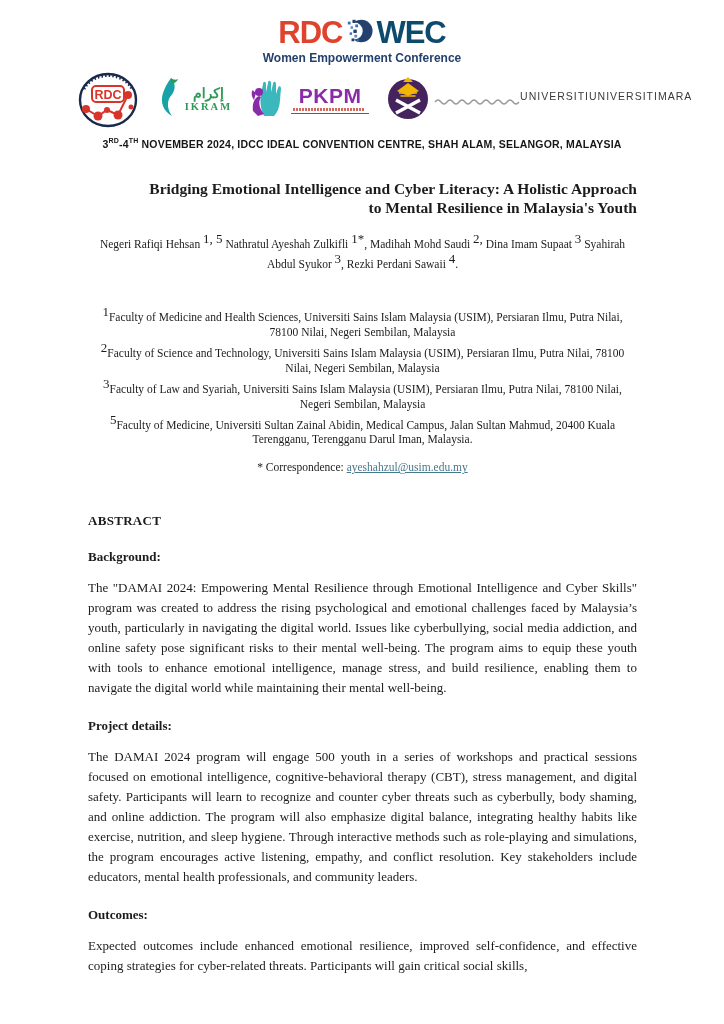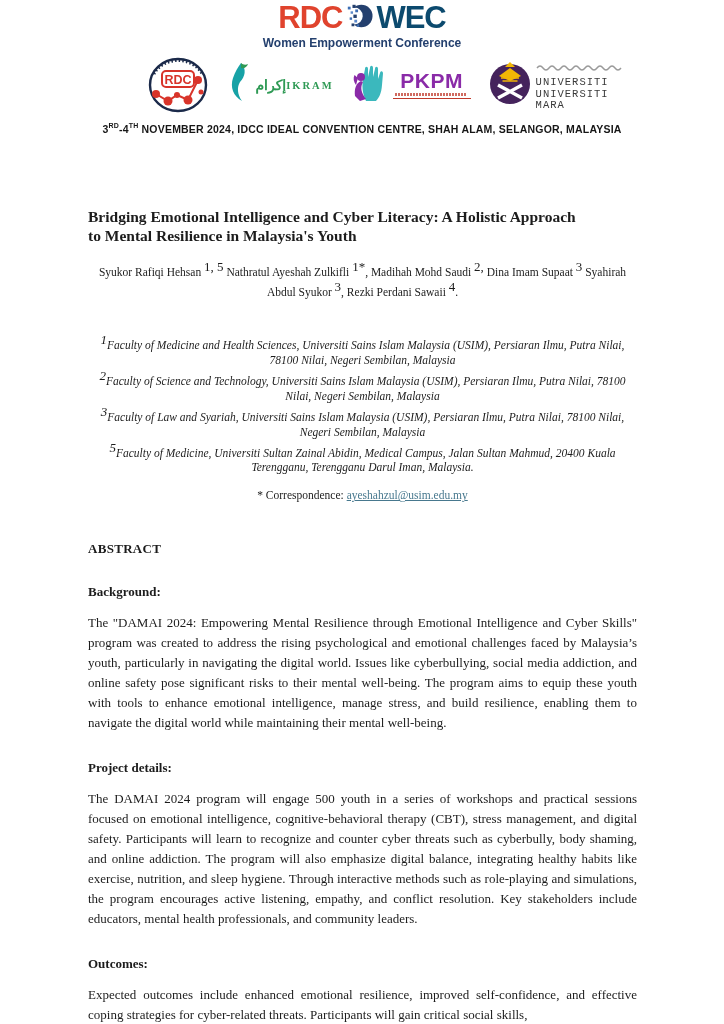--- a/index.html
+++ b/index.html
@@ -1,55 +1,55 @@
 <!DOCTYPE html>
 <html><head>
 <meta charset="utf-8">
 <style>
   html,body{margin:0;padding:0;background:#e8e8e8;}
   .page{
     position:relative;width:724px;height:1024px;margin:0 auto;background:#ffffff;
     font-family:"Liberation Serif",serif;color:#1c1c1c;overflow:hidden;
   }
   
-  .header{text-align:center;font-family:"Liberation Sans",sans-serif;}
+  .header{padding-top:15px;text-align:center;font-family:"Liberation Sans",sans-serif;}
   .brand-row{display:flex;justify-content:center;align-items:center;gap:2px;}
   .brand-rdc{font-size:31px;font-weight:800;letter-spacing:-1px;color:#E0432D;}
   .brand-wec{font-size:31px;font-weight:800;letter-spacing:-1px;color:#0c4a6e;}
   .brand-globe{margin:0 1px;}
   .brand-subtitle{font-size:12px;font-weight:700;color:#24406E;margin-top:0px;text-align:center;}
   .partners-row{display:flex;justify-content:center;align-items:center;gap:18px;margin-top:5px;height:60px;padding-left:44px;}
   .partner{display:flex;align-items:center;gap:5px;}
   
   .rdc-badge svg text{font-family:"Liberation Sans",sans-serif;font-weight:800;}
   
-  .ikram-text{display:flex;flex-direction:row;align-items:center;line-height:13px;}
+  .ikram-text{display:flex;flex-direction:column;align-items:center;line-height:13px;}
   .ikram-arabic{color:#2F9A55;font-size:14px;font-weight:700;}
   .ikram-label{color:#2F9A55;font-size:10.5px;font-weight:700;letter-spacing:2px;font-family:"Liberation Serif",serif;}
   
   .pkpm-body{display:flex;flex-direction:column;align-items:center;}
   .pkpm-label{color:#8A2BA8;font-size:21px;font-weight:800;font-family:"Liberation Sans",sans-serif;letter-spacing:0.5px;line-height:20px;}
   .pkpm-tagline{width:78px;height:5px;margin-top:2px;border-bottom:1px solid #C0392B;position:relative;}
   .pkpm-tagline::before{content:"";position:absolute;left:2px;top:0;width:72px;height:3px;background:repeating-linear-gradient(90deg,#C0392B 0 2px,#fff 2px 3px);opacity:.75;}
   
-  .uitm-text{display:flex;flex-direction:column;align-items:flex-start;font-family:Liberation Mono, monospace;color:#3A3A3A;}
+  .uitm-text{display:flex;align-items:flex-start;font-family:Liberation Sans, sans-serif;color:#3A3A3A;}
   .uitm-line{font-size:10.5px;letter-spacing:1px;line-height:11.5px;}
   .uitm-cal{color:#9a9a9a;margin-bottom:1px;}
   .date-line{margin-top:7px;font-size:10.5px;font-weight:700;color:#161616;letter-spacing:0.2px;}
   .date-line sup{font-size:7px;}
   
   .article{padding:0 87px 0 88px;}
-  .title{margin-top:72px;text-align:left;font-weight:700;font-size:15.5px;line-height:19.5px;}
+  .title{margin-top:29px;text-align:right;font-weight:700;font-size:15.5px;line-height:19.5px;}
   .authors{margin-top:13px;text-align:center;font-size:11.5px;line-height:16px;}
   .authors sup,.affil sup{font-size:13px;}
-  .affiliations{margin-top:32px;text-align:center;font-size:11.5px;line-height:15px;font-style:italic;}
+  .affiliations{margin-top:32px;text-align:center;font-size:11.5px;line-height:15px;}
   .correspondence{margin-top:14px;text-align:center;font-size:11.5px;}
   .email-link{color:#47788E;text-decoration:underline;cursor:pointer;}
   .abstract-heading{margin-top:40px;text-align:left;font-weight:700;font-size:13px;letter-spacing:0.3px;}
-  .section-heading{margin-top:27px;font-weight:700;font-size:13px;}
+  .section-heading{margin-top:20px;font-weight:700;font-size:13px;}
   .section-text{margin-top:13px;text-align:justify;font-size:13px;line-height:20px;}
 </style>
 </head>
 <body>
 
 <div class="page">
 
   <div class="header">
 
     <div class="brand-row">
@@ -147,21 +147,21 @@
     <div class="date-line"><span>3</span><sup>RD</sup><span>-4</span><sup>TH</sup><span> NOVEMBER 2024, IDCC IDEAL CONVENTION CENTRE, SHAH ALAM, SELANGOR, MALAYSIA</span></div>
   </div>
 
   <div class="article">
 
     <div class="title">
       <div>Bridging Emotional Intelligence and Cyber Literacy: A Holistic Approach</div>
       <div>to Mental Resilience in Malaysia's Youth</div>
     </div>
 
-    <div class="authors"><span>Syukor Rafiqi Hehsan </span><sup>1, 5</sup><span> Nathratul Ayeshah Zulkifli </span><sup>1*</sup><span>, Madihah Mohd Saudi </span><sup>2,</sup><span> Dina Imam Supaat </span><sup>3</sup><span> Syahirah Abdul Syukor </span><sup>3</sup><span>, Rezki Perdani Sawaii </span><sup>4</sup><span>.</span></div>
+    <div class="authors"><span>Negeri Rafiqi Hehsan </span><sup>1, 5</sup><span> Nathratul Ayeshah Zulkifli </span><sup>1*</sup><span>, Madihah Mohd Saudi </span><sup>2,</sup><span> Dina Imam Supaat </span><sup>3</sup><span> Syahirah Abdul Syukor </span><sup>3</sup><span>, Rezki Perdani Sawaii </span><sup>4</sup><span>.</span></div>
 
     <div class="affiliations">
       <div class="affil"><sup>1</sup><span>Faculty of Medicine and Health Sciences, Universiti Sains Islam Malaysia (USIM), Persiaran Ilmu, Putra Nilai, 78100 Nilai, Negeri Sembilan, Malaysia</span></div>
       <div class="affil"><sup>2</sup><span>Faculty of Science and Technology, Universiti Sains Islam Malaysia (USIM), Persiaran Ilmu, Putra Nilai, 78100 Nilai, Negeri Sembilan, Malaysia</span></div>
       <div class="affil"><sup>3</sup><span>Faculty of Law and Syariah, Universiti Sains Islam Malaysia (USIM), Persiaran Ilmu, Putra Nilai, 78100 Nilai, Negeri Sembilan, Malaysia</span></div>
       <div class="affil"><sup>5</sup><span>Faculty of Medicine, Universiti Sultan Zainal Abidin, Medical Campus, Jalan Sultan Mahmud, 20400 Kuala Terengganu, Terengganu Darul Iman, Malaysia.</span></div>
     </div>
 
     <div class="correspondence"><span>* Correspondence: </span><a class="email-link">ayeshahzul@usim.edu.my</a></div>
 

